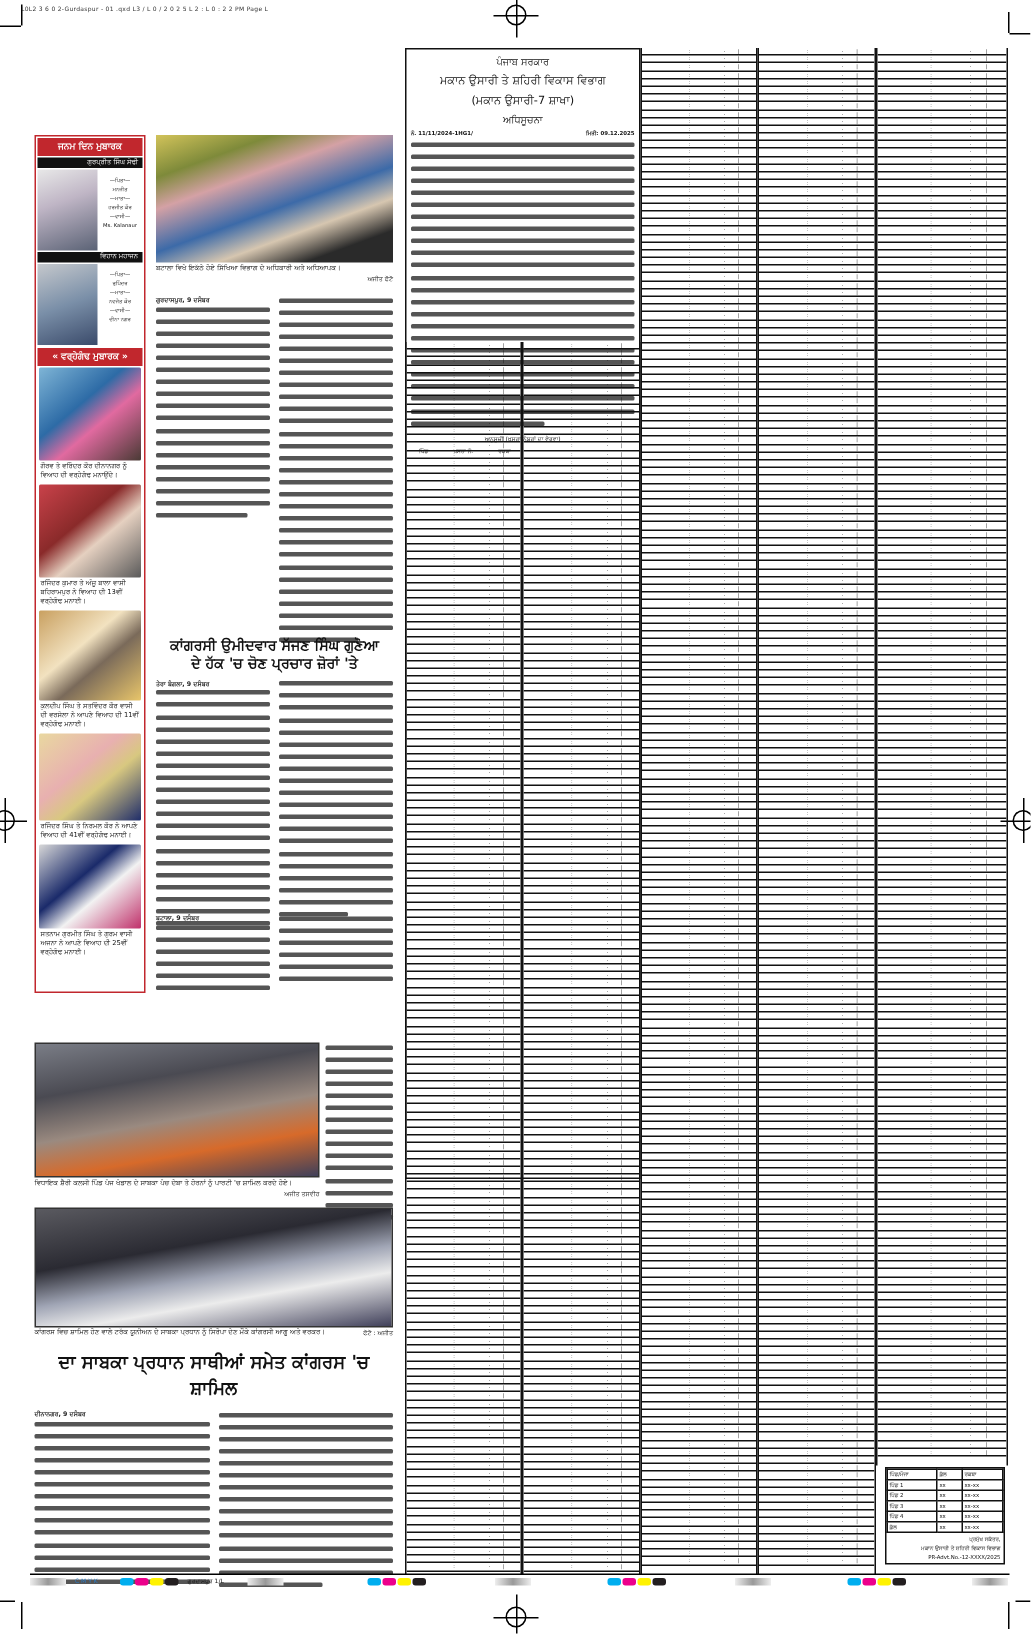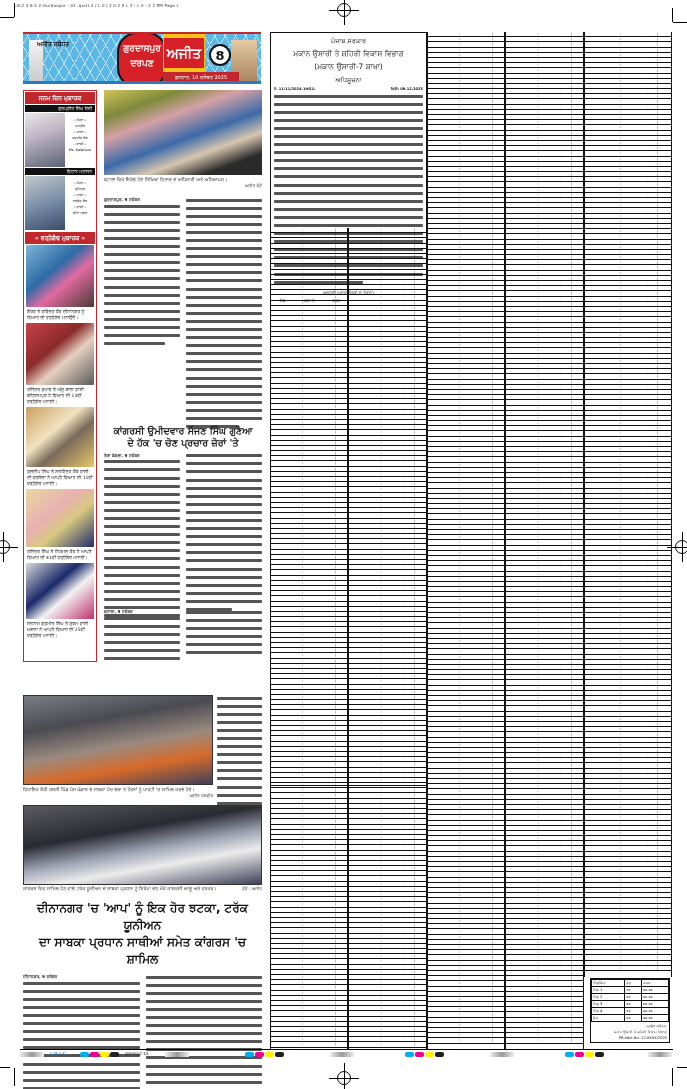--- a/index.html
+++ b/index.html
@@ -85,34 +85,20 @@
   <div class="crop" style="left:673px;top:22px;width:14px;height:1px"></div>
   <div class="crop" style="left:14px;top:1068px;width:1px;height:18px"></div>
   <div class="crop" style="left:0;top:1067px;width:10px;height:1px"></div>
   <div class="crop" style="left:672px;top:1068px;width:1px;height:18px"></div>
   <div class="crop" style="left:677px;top:1067px;width:10px;height:1px"></div>
   <div class="reg" style="left:337px;top:3px"></div>
   <div class="reg" style="left:337px;top:1071px"></div>
   <div class="reg" style="left:-4px;top:540px"></div>
   <div class="reg" style="left:675px;top:540px"></div>
 
-  <div class="mast">
-    <div class="lattice"></div>
-    <div class="tower t1"></div>
-    <div class="tower t2"></div>
-    <div class="edition">ਅਜੀਤ ਸਬੰਧਤ</div>
-    <div class="redblob">
-      <span>ਗੁਰਦਾਸਪੁਰ</span>
-      <span style="margin-top:2px">ਦਰਪਣ</span>
-    </div>
-    <div class="yellow"></div>
-    <div class="ajit">ਅਜੀਤ</div>
-    <div class="pageno">8</div>
-    <div class="date">ਬੁਧਵਾਰ, 10 ਦਸੰਬਰ 2025</div>
-  </div>
 
   <div class="sidebar">
     <div class="sb-head">ਜਨਮ ਦਿਨ ਮੁਬਾਰਕ</div>
     <div class="sb-sub">ਗੁਰਪ੍ਰੀਤ ਸਿੰਘ ਸੋਢੀ</div>
     <div class="sb-row">
       <div class="pic ph-a"></div>
       <div class="txt">
         <div>—ਪਿਤਾ—</div>
         <div>ਮਨਜੀਤ</div>
         <div>—ਮਾਤਾ—</div>
@@ -203,21 +189,20 @@
   </div>
 
   <div class="box ph-group2" style="left:23px;top:805px;width:239px;height:80px;border:1px solid #333"></div>
   <div class="box cap" style="left:23px;top:886px;width:239px">
     <span>ਕਾਂਗਰਸ ਵਿਚ ਸ਼ਾਮਿਲ ਹੋਣ ਵਾਲੇ ਟਰੱਕ ਯੂਨੀਅਨ ਦੇ ਸਾਬਕਾ ਪ੍ਰਧਾਨ ਨੂੰ ਸਿਰੋਪਾ ਦੇਣ ਮੌਕੇ ਕਾਂਗਰਸੀ ਆਗੂ ਅਤੇ ਵਰਕਰ।</span>
     <span class="credit" style="float:right">ਫੋਟੋ : ਅਜੀਤ</span>
   </div>
 
   <div class="box" style="left:23px;top:900px;width:239px">
     <div class="hl" style="font-size:12px;line-height:17px">
-      <div>ਦੀਨਾਨਗਰ 'ਚ 'ਆਪ' ਨੂੰ ਇਕ ਹੋਰ ਝਟਕਾ, ਟਰੱਕ ਯੂਨੀਅਨ</div>
       <div>ਦਾ ਸਾਬਕਾ ਪ੍ਰਧਾਨ ਸਾਥੀਆਂ ਸਮੇਤ ਕਾਂਗਰਸ 'ਚ ਸ਼ਾਮਿਲ</div>
     </div>
     <div class="cols" style="margin-top:6px">
       <div class="body">
         <b>ਦੀਨਾਨਗਰ, 9 ਦਸੰਬਰ</b>
         <div><i class="tb" style="width:100%"></i><i class="tb" style="width:100%"></i><i class="tb" style="width:100%"></i><i class="tb" style="width:100%"></i><i class="tb" style="width:100%"></i><i class="tb" style="width:100%"></i><i class="tb" style="width:100%"></i><i class="tb" style="width:100%"></i><i class="tb" style="width:100%"></i><i class="tb" style="width:100%"></i><i class="tb" style="width:100%"></i><i class="tb" style="width:100%"></i><i class="tb" style="width:100%"></i><i class="tb" style="width:100%"></i></div>
       </div>
       <div class="body">
         <div><i class="tb" style="width:100%"></i><i class="tb" style="width:100%"></i><i class="tb" style="width:100%"></i><i class="tb" style="width:100%"></i><i class="tb" style="width:100%"></i><i class="tb" style="width:100%"></i><i class="tb" style="width:100%"></i><i class="tb" style="width:100%"></i><i class="tb" style="width:100%"></i><i class="tb" style="width:100%"></i><i class="tb" style="width:100%"></i><i class="tb" style="width:100%"></i><i class="tb" style="width:100%"></i><i class="tb" style="width:100%"></i><i class="tb" style="width:60%"></i></div>
       </div>

